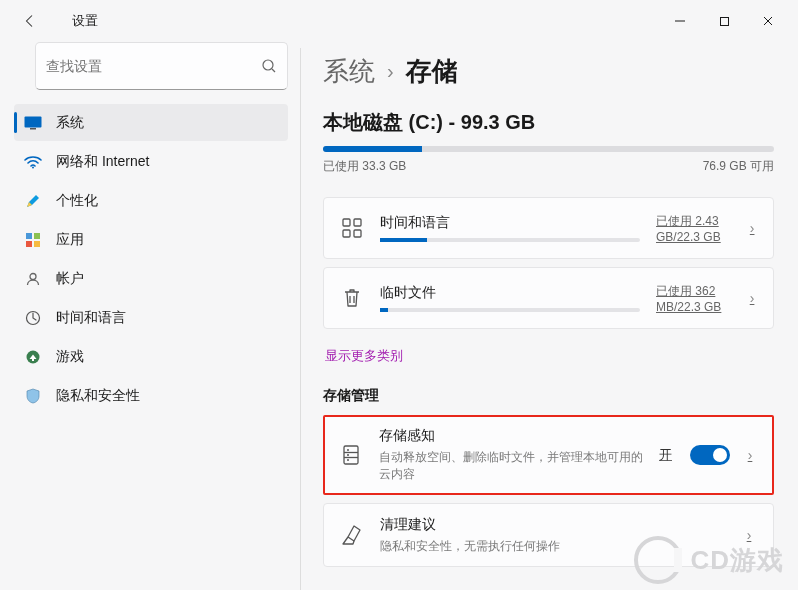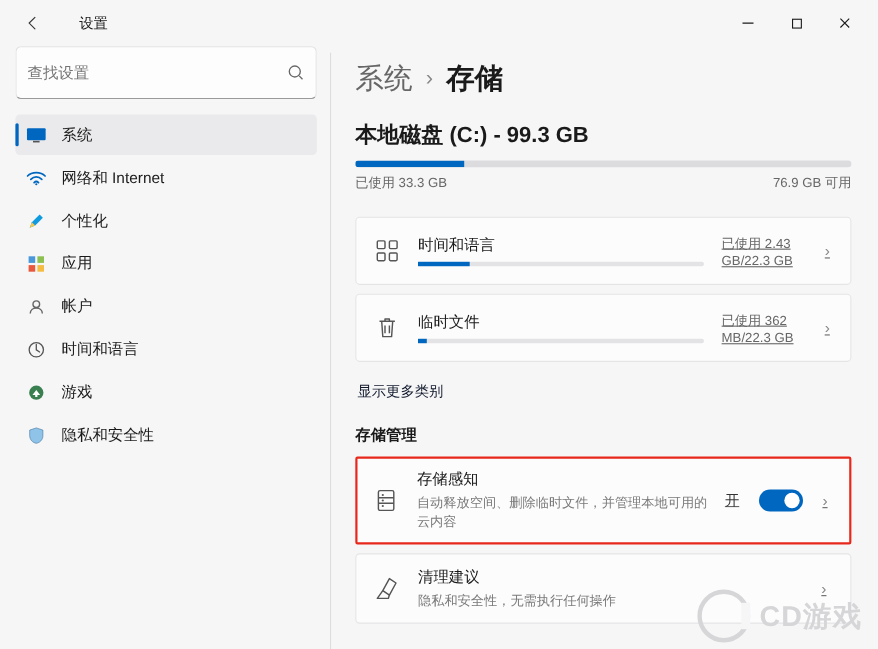--- a/index.html
+++ b/index.html
@@ -65,20 +65,21 @@
   .search-box {
     display:flex;
     align-items:center;
     background: #fdfdfe;
     border: 1px solid #e0e0e2;
     border-bottom: 1.5px solid #9a9a9a;
     border-radius: 5px;
     height: 48px;
     padding: 12px 10px;
     margin-bottom: 14px;
+    margin-left: 21px;
   }
   .search-box input {
     border:none; outline:none;
     background:transparent;
     flex:1;
     font-size:14px;
     font-family:inherit;
     color:#333;
   }
   .nav-list { list-style:none; display:flex; flex-direction:column; gap:2px; }
@@ -171,21 +172,21 @@
     position:absolute; left:0; top:0; bottom:0;
     background:#0067c0;
   }
   .chevron {
     color:#888;
     font-size:14px;
     width:16px;
     text-align:center;
   }
   .show-more-link {
-    color:#0f172a;
+    color:#a21caf;
     font-size:13px;
     cursor:pointer;
     margin: 10px 0 22px 2px;
     display:inline-block;
     text-align:right;
   }
   .section-header {
     font-size:14px;
     font-weight:600;
     margin-bottom:10px;

